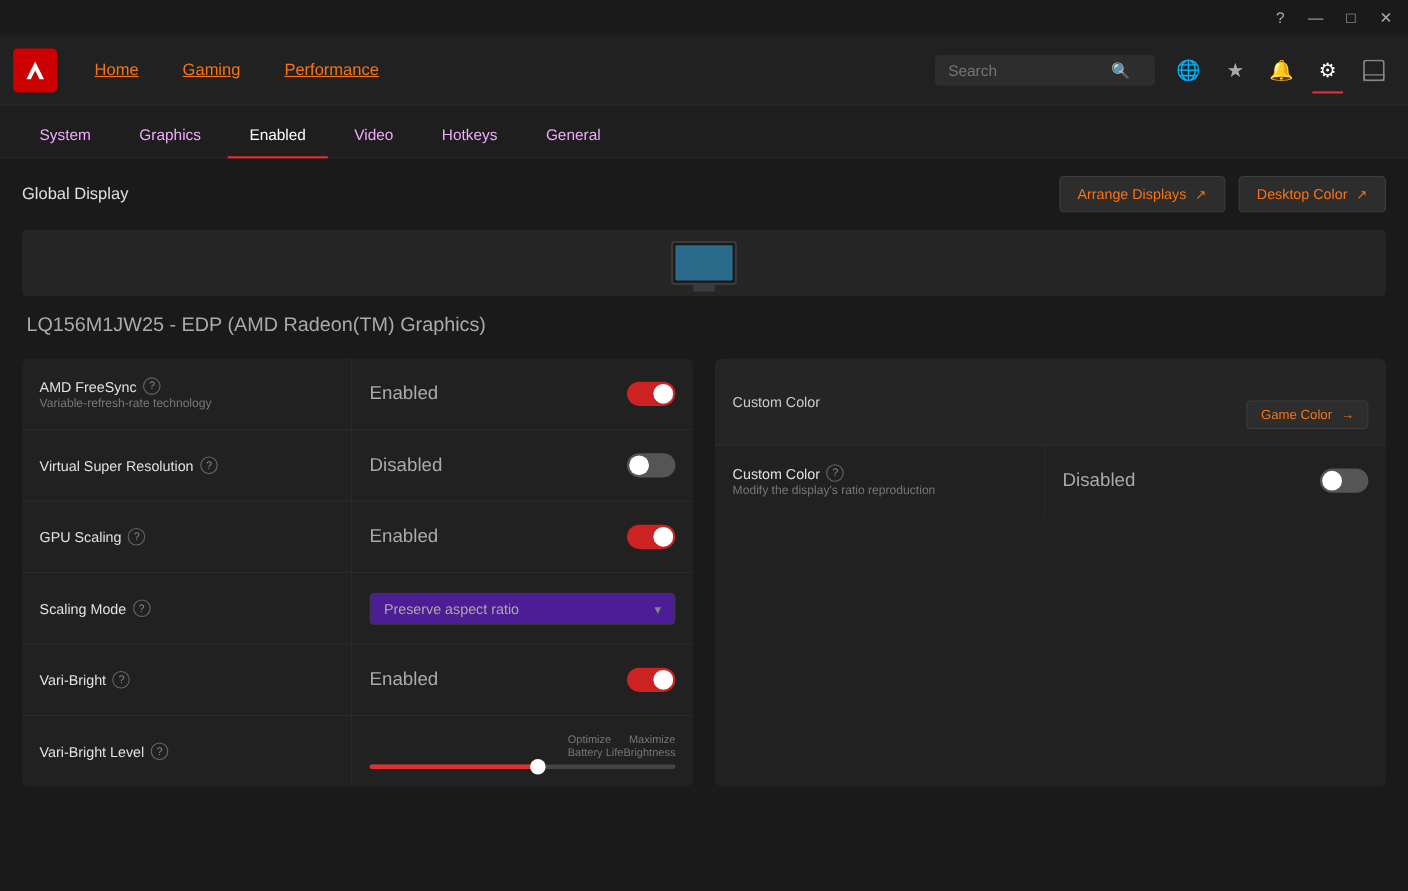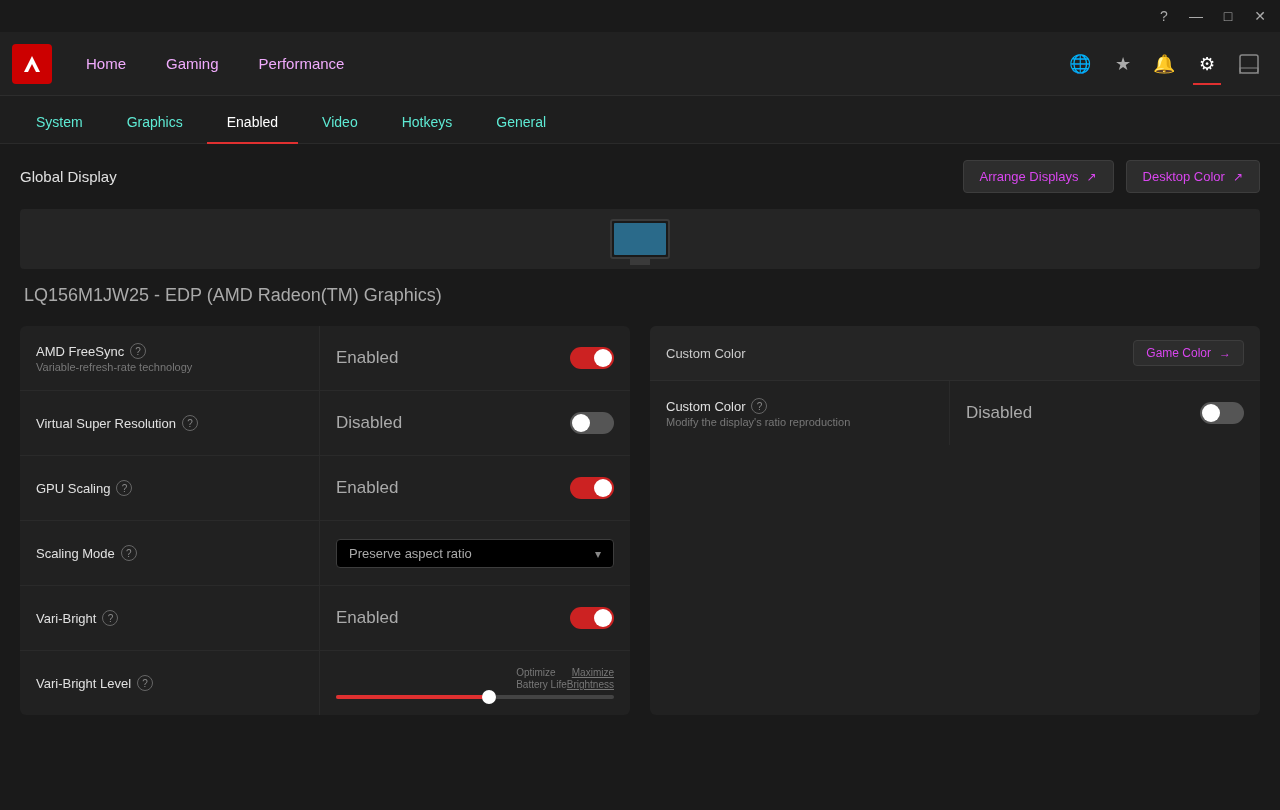--- a/index.html
+++ b/index.html
@@ -57,24 +57,25 @@
       flex-shrink: 0;
     }
     .logo svg { width: 28px; height: 28px; }
     .nav-items {
       display: flex;
       gap: 4px;
       flex: 1;
     }
     .nav-item {
       padding: 8px 18px;
-      color: #f0abfc;
+      color: #f97316;
       cursor: pointer;
       font-size: 15px;
       border-radius: 4px;
+      text-decoration: underline;
     }
     .search-bar {
       display: flex;
       align-items: center;
       background: #2d2d2d;
       border-radius: 4px;
       padding: 6px 12px;
       gap: 8px;
       width: 200px;
       margin-right: 12px;
@@ -123,21 +124,21 @@
       display: flex;
       background: #1e1e1e;
       padding: 0 16px;
       gap: 4px;
       border-bottom: 1px solid #2a2a2a;
       height: 48px;
       align-items: flex-end;
     }
     .tab {
       padding: 12px 20px;
-      color: #5eead4;
+      color: #f0abfc;
       cursor: pointer;
       font-size: 14px;
       border-bottom: 2px solid transparent;
       margin-bottom: -1px;
     }
     .tab.active {
       color: #fff;
       border-bottom: 2px solid #e03030;
     }
 
@@ -164,21 +165,21 @@
     .action-buttons {
       display: flex;
       gap: 12px;
     }
     .action-btn {
       display: flex;
       align-items: center;
       gap: 8px;
       background: #2d2d2d;
       border: 1px solid #3d3d3d;
-      color: #d946ef;
+      color: #f97316;
       padding: 8px 16px;
       border-radius: 4px;
       cursor: pointer;
       font-size: 13px;
     }
 
     
     .display-preview {
       background: #252525;
       border-radius: 4px;
@@ -314,21 +315,21 @@
       transition: left 0.15s;
     }
     .toggle.on .toggle-thumb { left: 24px; }
     .toggle.off .toggle-thumb { left: 2px; }
 
     
     .dropdown {
       display: flex;
       align-items: flex-end;
       justify-content: space-between;
-      background: #000000;
+      background: #4c1d95;
       border: 1px solid #3d3d3d;
       border-radius: 4px;
       padding: 6px 12px;
       cursor: pointer;
       width: 100%;
       color: #aaa;
       font-size: 13px;
     }
 
     
@@ -407,20 +408,24 @@
 <div class="top-nav">
   <div class="logo">
     <svg viewBox="0 0 28 28" fill="none" xmlns="http://www.w3.org/2000/svg">
       <polygon points="6,22 14,6 22,22 18,22 14,14 10,22" fill="white"></polygon>
     </svg>
   </div>
   <div class="nav-items">
     <div class="nav-item">Home</div>
     <div class="nav-item">Gaming</div>
     <div class="nav-item">Performance</div>
+  </div>
+  <div class="search-bar">
+    <input class="search-input" type="text" placeholder="Search" style="">
+    <span style="color:#888;font-size:14px;">🔍</span>
   </div>
   <div class="nav-icons">
     <div class="nav-icon-btn">🌐</div>
     <div class="nav-icon-btn">★</div>
     <div class="nav-icon-btn">🔔</div>
     <div class="nav-icon-btn active">⚙</div>
     <div class="nav-icon-btn">
       <svg width="20" height="20" viewBox="0 0 20 20" fill="none">
         <rect x="1" y="1" width="18" height="18" rx="2" stroke="#888" stroke-width="1.5"></rect>
         <polyline points="1,20 1,14 19,14 19,20" stroke="#888" stroke-width="1.2" fill="none"></polyline>
@@ -546,35 +551,35 @@
         <div class="setting-label-col">
           <div class="setting-label">
             <span>Vari-Bright Level</span>
             <div class="help-icon">?</div>
           </div>
         </div>
         <div class="setting-value-col">
           <div class="slider-container">
             <div class="slider-labels">
               <span style="line-height:1.2;">Optimize<br>Battery Life</span>
-              <span style="line-height:1.2;text-align:right;text-decoration:underline;">Maximize<br>Brightness</span>
+              <span style="line-height:1.2;text-align:right;">Maximize<br>Brightness</span>
             </div>
             <div class="slider-track">
               <div class="slider-fill" style="width:55%;"></div>
               <div class="slider-thumb" style="left:55%;"></div>
             </div>
           </div>
         </div>
       </div>
     </div>
 
     <div class="settings-section">
       <div class="settings-section-header">
         <span class="settings-section-title">Custom Color</span>
-        <button class="action-btn" style="padding:5px 12px;font-size:12px;">
+        <button class="action-btn" style="padding:5px 12px;font-size:12px;margin-top:24px;">
           <span>Game Color</span>
           <span>→</span>
         </button>
       </div>
 
       <div class="setting-row">
         <div class="setting-label-col">
           <div class="setting-label">
             <span>Custom Color</span>
             <div class="help-icon">?</div>

